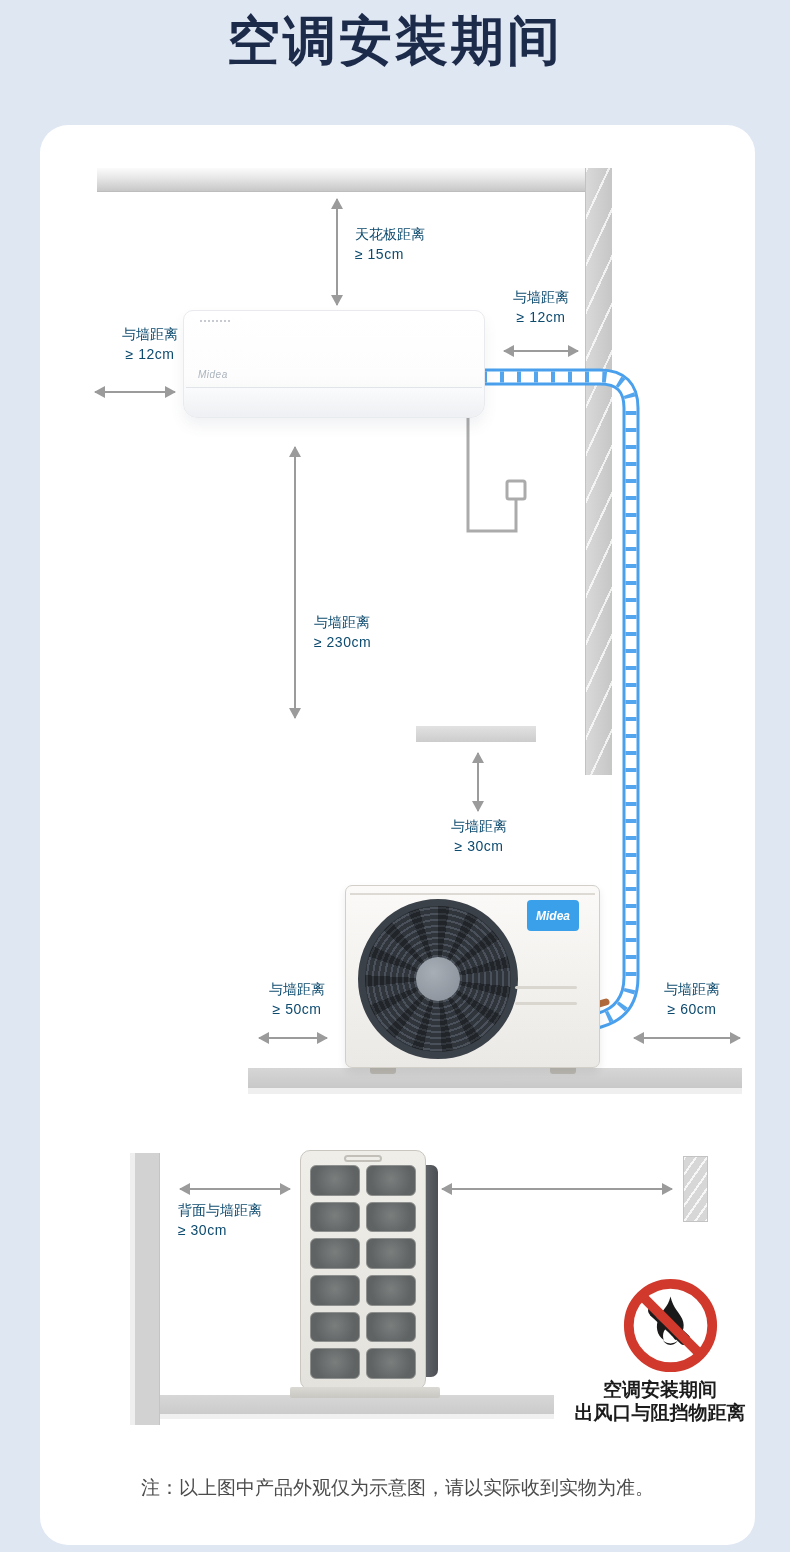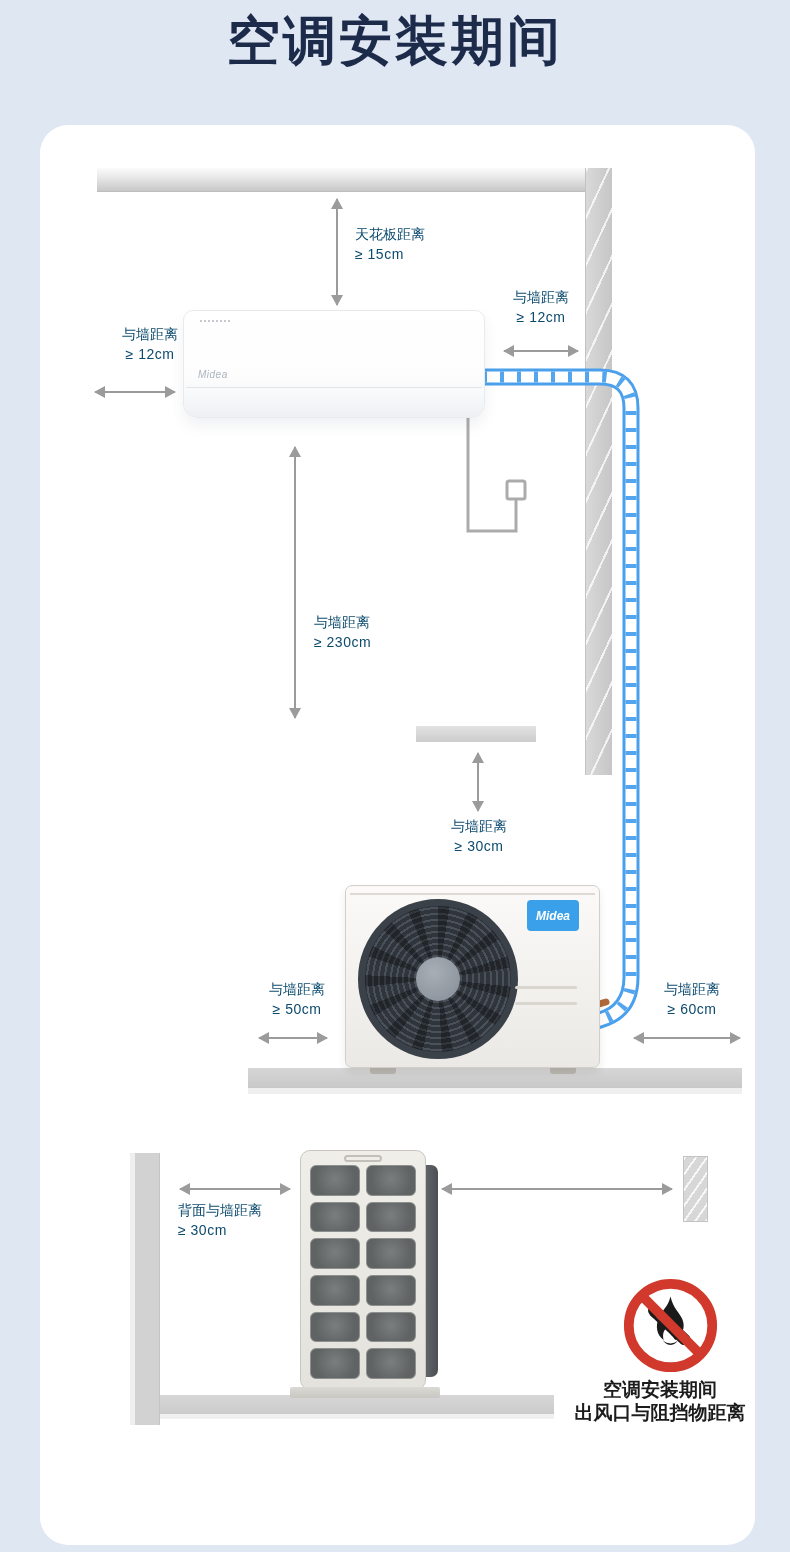--- a/index.html
+++ b/index.html
@@ -302,14 +302,15 @@
       <ellipse cx="51.5" cy="27" rx="6" ry="7" fill="#1a1a1a"></ellipse>
     </g>
     <circle cx="50" cy="50" r="43" fill="none" stroke="#d0392b" stroke-width="10"></circle>
     <line x1="20" y1="19" x2="81" y2="80" stroke="#d0392b" stroke-width="10"></line>
   </svg>
   <div class="warning-text">
     <div>空调安装期间</div>
     <div>出风口与阻挡物距离</div>
   </div>
 
+  <div class="note">注：以上图中产品外观仅为示意图，请以实际收到实物为准。</div>
 
 </div>
 
 </body></html>

